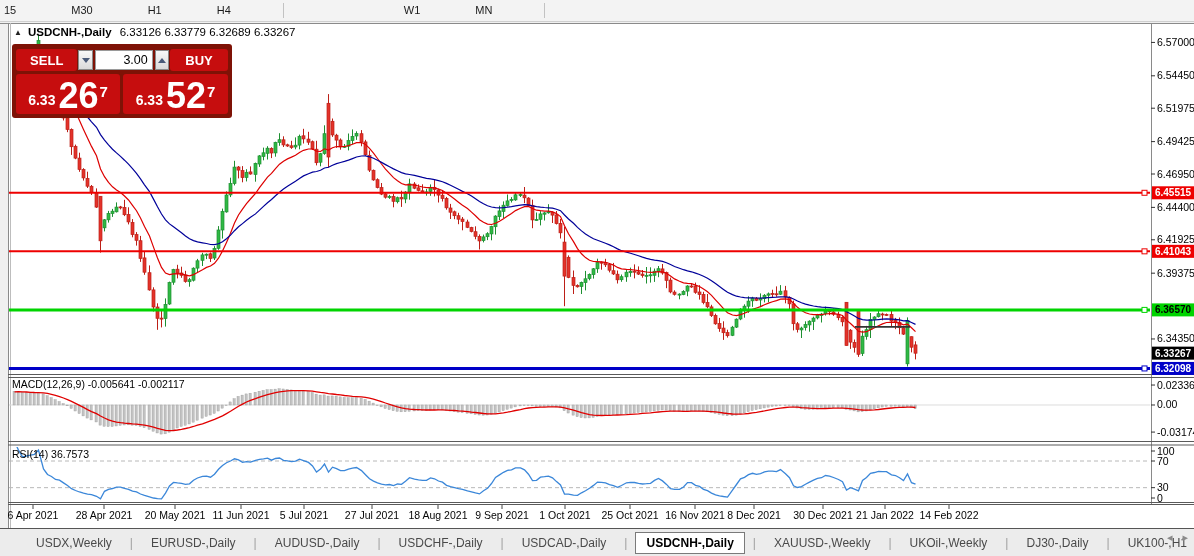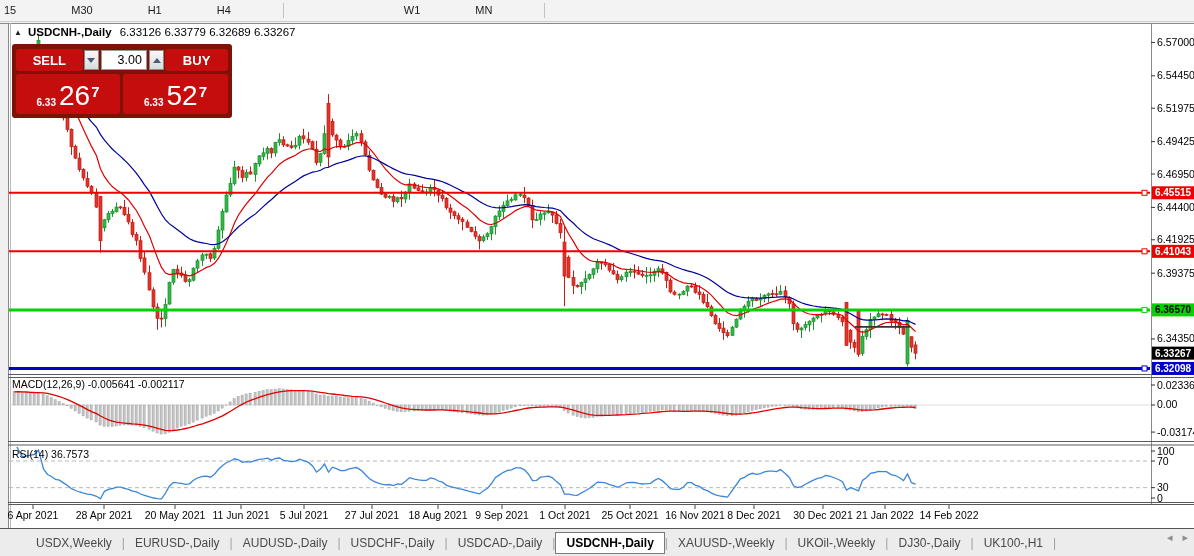--- a/index.html
+++ b/index.html
@@ -28,33 +28,33 @@
     border-radius:3px;padding:4px;box-sizing:border-box;}
   .tp-row1{display:flex;align-items:center;height:24px;}
   .tp-btn{height:22px;background:#c60d0e;border:none;border-radius:3px;color:#fff;
     font-family:inherit;font-weight:bold;font-size:13px;cursor:pointer;padding:0;}
   .tp-btn.sell{width:70px;}
   .tp-btn.buy{width:66px;}
   .spin{width:16px;height:20px;margin:0 1px;background:linear-gradient(#f8f8f8,#dadada);
     border:1px solid #8a8a8a;box-sizing:border-box;display:flex;align-items:center;justify-content:center;cursor:pointer;}
   .tri-down{width:0;height:0;border-left:4px solid transparent;border-right:4px solid transparent;border-top:5px solid #4a5a78;}
   .tri-up{width:0;height:0;border-left:4px solid transparent;border-right:4px solid transparent;border-bottom:5px solid #4a5a78;}
-  .vol{width:46px;height:20px;border:1px solid #9a9a9a;box-sizing:border-box;font-family:inherit;
+  .vol{width:58px;height:20px;border:1px solid #9a9a9a;box-sizing:border-box;font-family:inherit;
     font-size:12.5px;text-align:right;padding:0 4px 0 0;margin:0 1px;}
   .tp-row2{display:flex;margin-top:2px;}
   .price-box{height:40px;background:#c60d0e;border-radius:3px;color:#fff;display:flex;
     align-items:flex-end;justify-content:center;cursor:pointer;}
   .price-box.sell-p{width:106px;margin-right:3px;}
   .price-box.buy-p{width:107px;}
-  .p-small{font-size:10px;font-weight:bold;margin:5px 3px 6px 0;}
-  .p-big{font-size:28px;font-weight:normal;line-height:36px;}
+  .p-small{font-size:14px;font-weight:bold;margin:5px 3px 6px 0;}
+  .p-big{font-size:36px;font-weight:bold;line-height:36px;}
   .p-sup{font-size:15px;font-weight:bold;transform:translateY(-14px);margin-left:1px;}
   
   .tabbar{position:absolute;left:0;top:529px;width:1194px;height:27px;background:#ececec;
-    display:flex;align-items:center;padding-left:26px;box-sizing:border-box;}
+    display:flex;align-items:center;padding-left:26px;box-sizing:border-box;gap:8px;}
   .tab{font-size:12px;color:#4a4a4a;padding:4px 10px;white-space:nowrap;cursor:pointer;}
   .tab.active{background:#fff;border:1px solid #7a7a7a;color:#000;font-weight:bold;padding:3px 10px;}
   .tab-sep{color:#a0a0a0;font-size:12px;}
   .tab-arrows{position:absolute;right:6px;top:531px;display:flex;gap:10px;}
   .tab-arrow{color:#8a8a8a;font-size:11px;cursor:pointer;}
 </style>
 </head>
 <body>
 
 <div id="stage">

